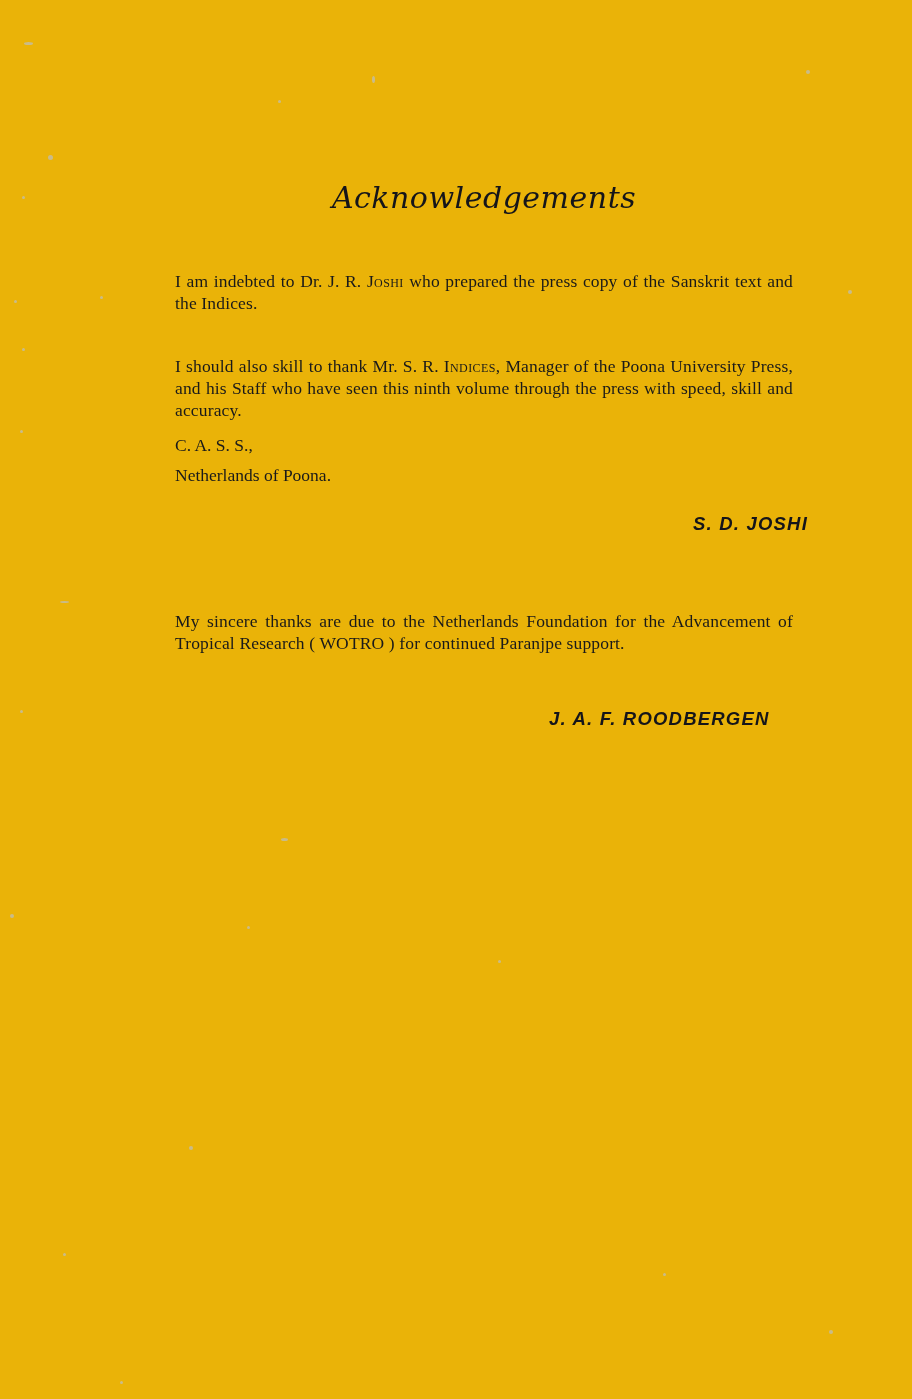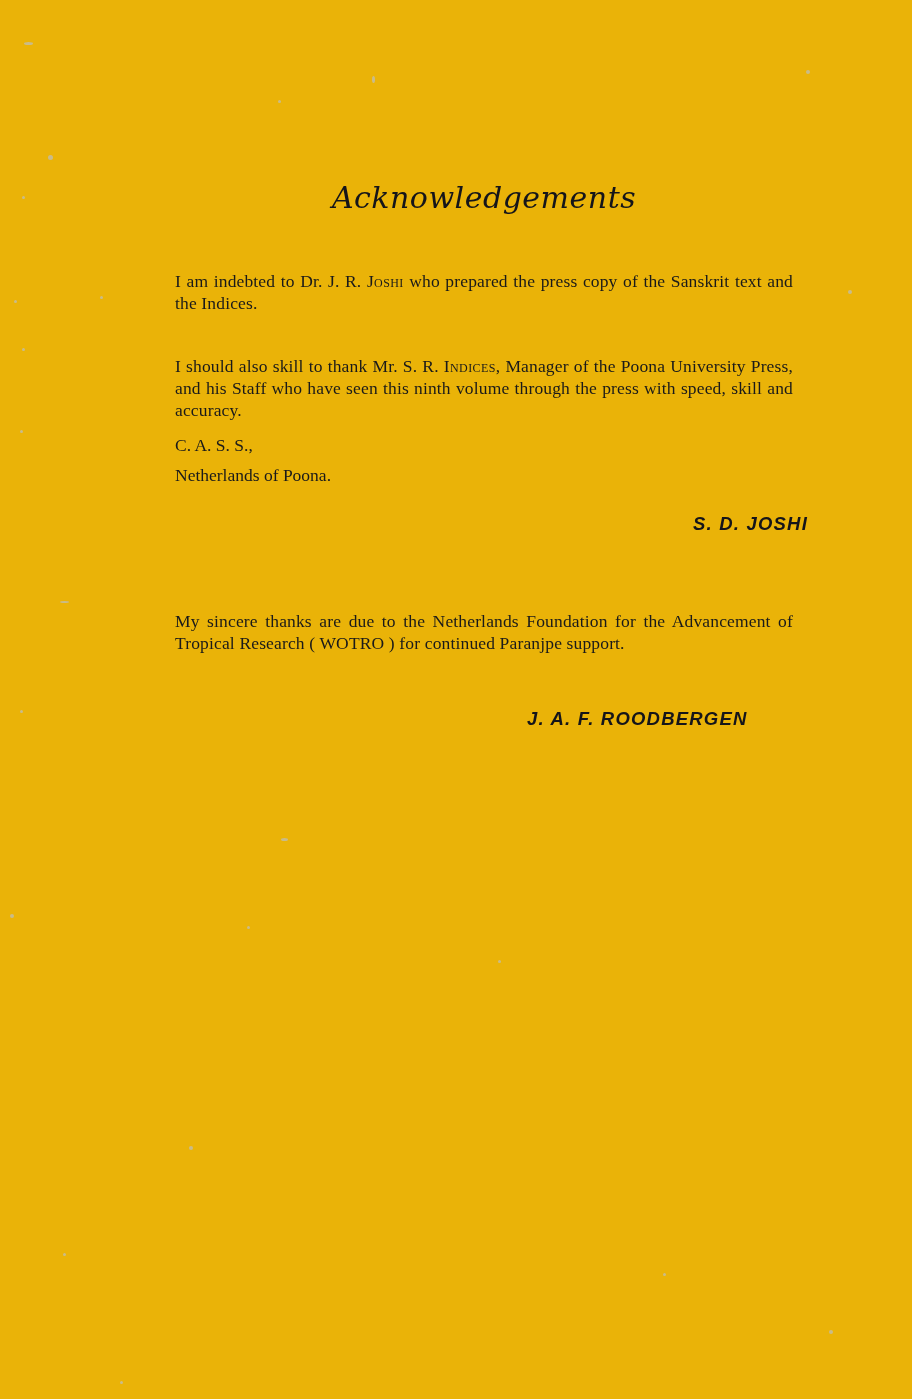--- a/index.html
+++ b/index.html
@@ -73,21 +73,21 @@
     font-size: 18.5px;
     letter-spacing: 1.2px;
     color: #15151a;
     white-space: nowrap;
   }
   #p1 { top: 252px; }
   #p2 { top: 337px; }
   #addr { top: 430px; }
   #sig1 { top: 513px; left: 665px; margin-left: 28px; }
   #p3 { top: 592px; }
-  #sig2 { top: 708px; left: 527px; }
+  #sig2 { top: 708px; left: 549px; }
 </style>
 </head>
 <body>
 
 <div class="page">
 
   <div class="speck" style="left:24px;  top:42px;  width:9px; height:3px;"></div>
   <div class="speck" style="left:372px; top:76px;  width:3px; height:7px;"></div>
   <div class="speck" style="left:806px; top:70px;  width:4px; height:4px;"></div>
   <div class="speck" style="left:278px; top:100px; width:3px; height:3px;"></div>

